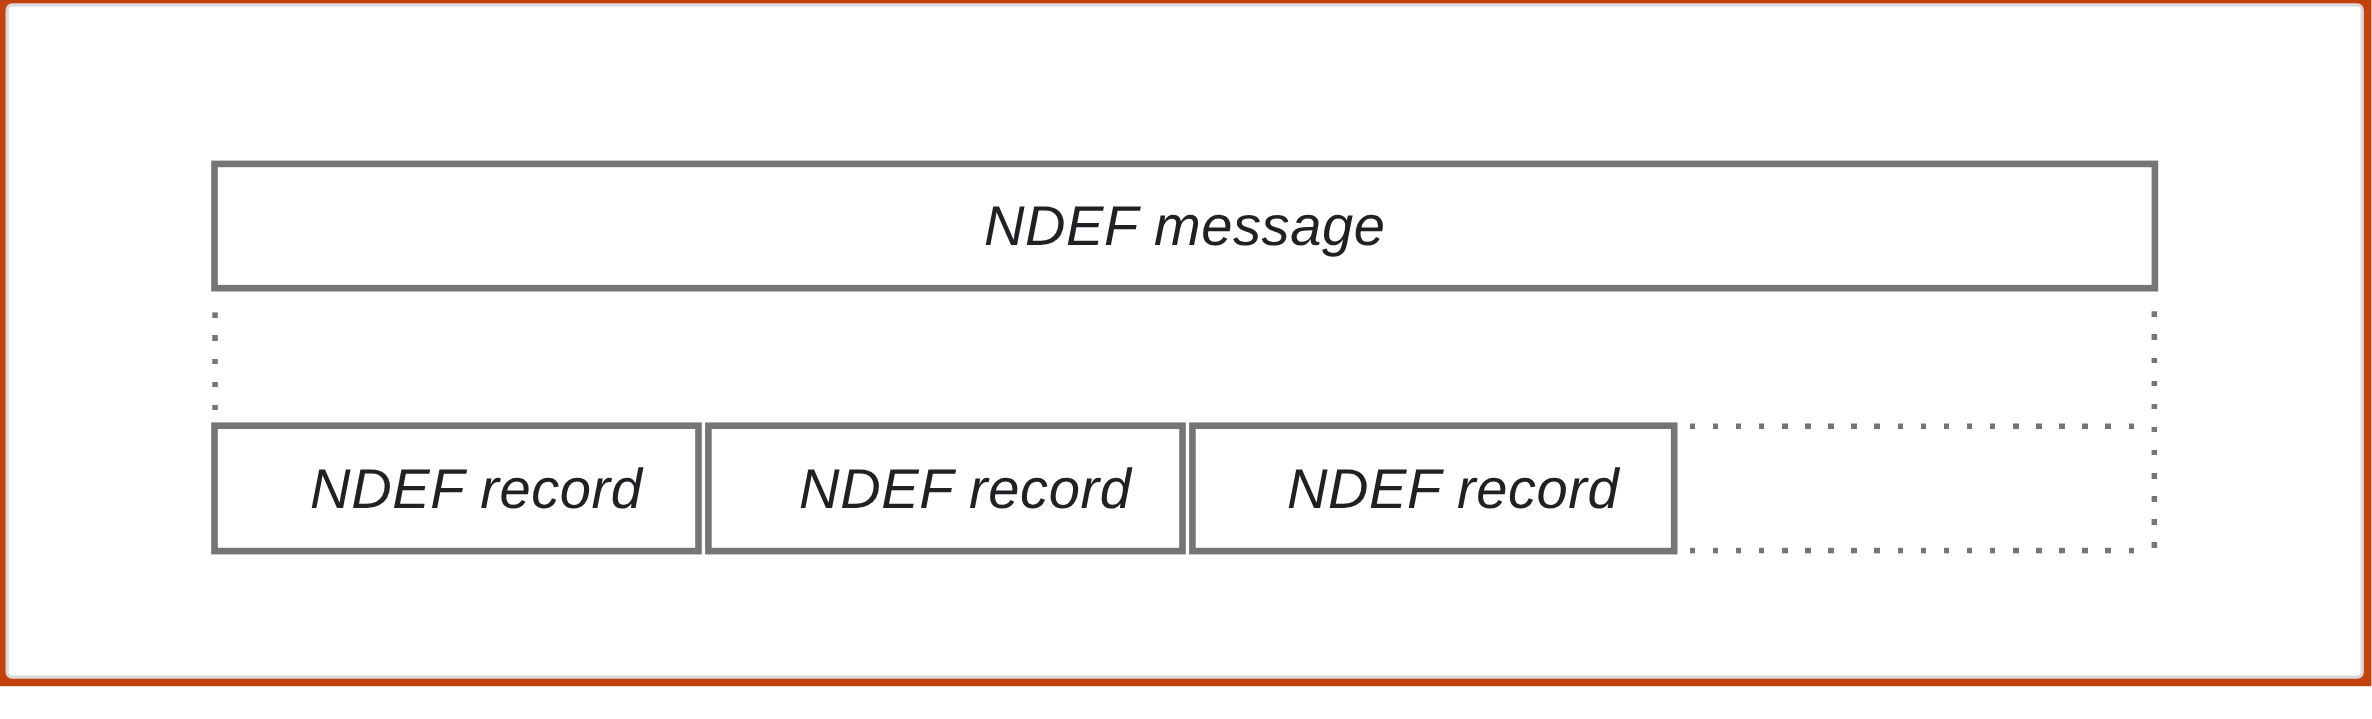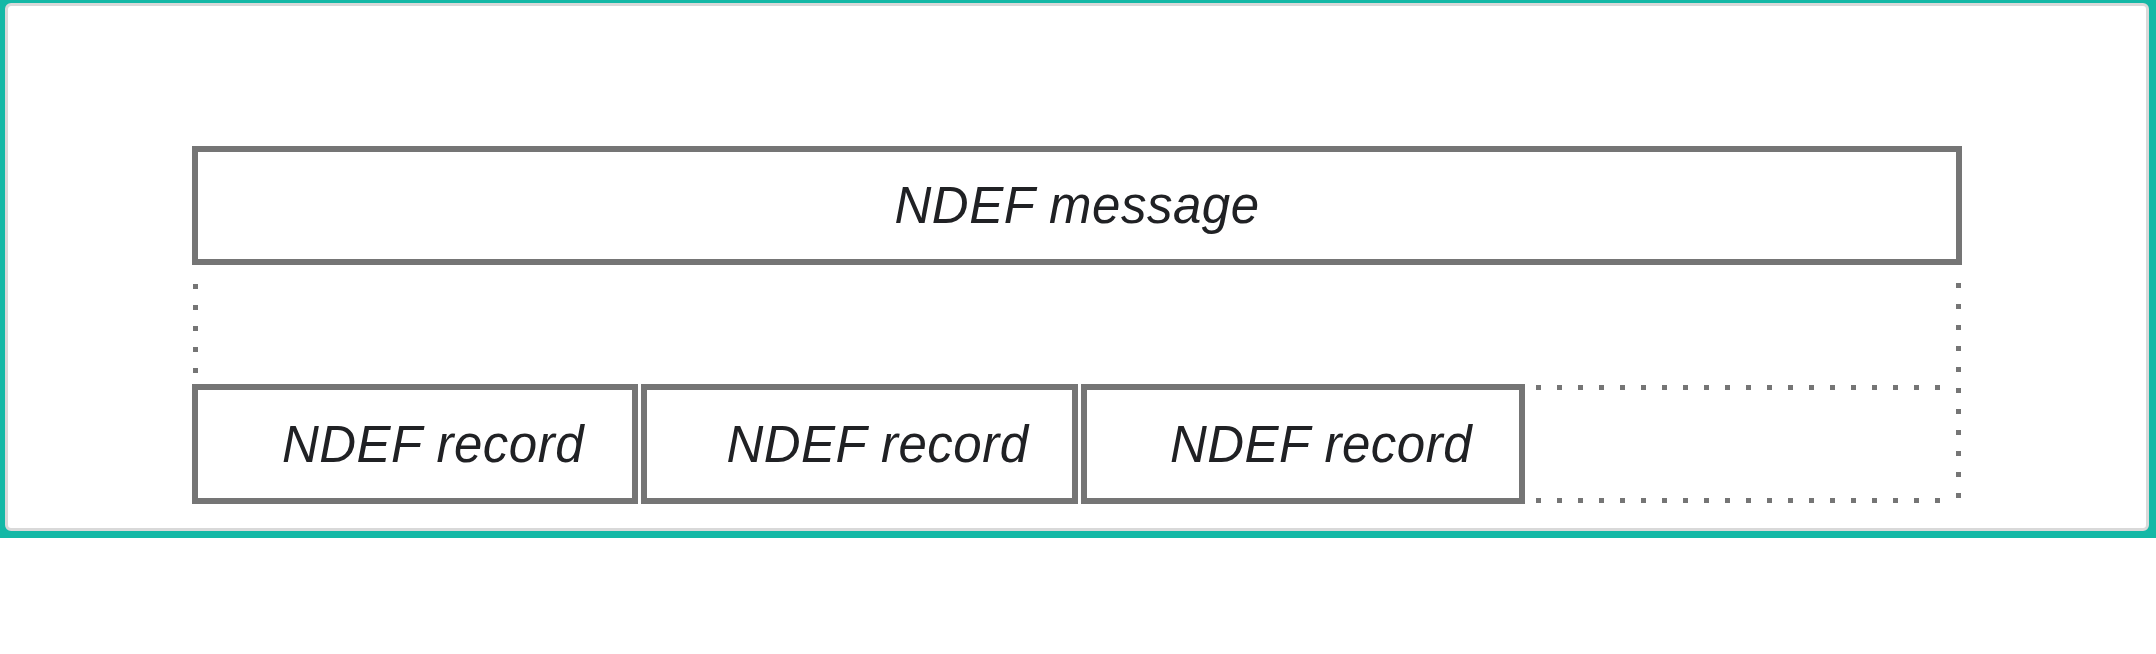--- a/index.html
+++ b/index.html
@@ -4,22 +4,22 @@
 <style>
   html, body {
     margin: 0;
     padding: 0;
     background: #ffffff;
     font-family: "Liberation Sans", sans-serif;
   }
   .canvas {
     position: relative;
     width: 2156px;
-    height: 538px;
-    background: #14b8a6;
+    height: 624px;
+    background: #c2410c;
     overflow: hidden;
   }
   .outer-frame {
     position: absolute;
     left: 5px;
     top: 3px;
     right: 7px;
     bottom: 7px;
     border: 3px solid #d9d9d9;
     border-radius: 6px;

